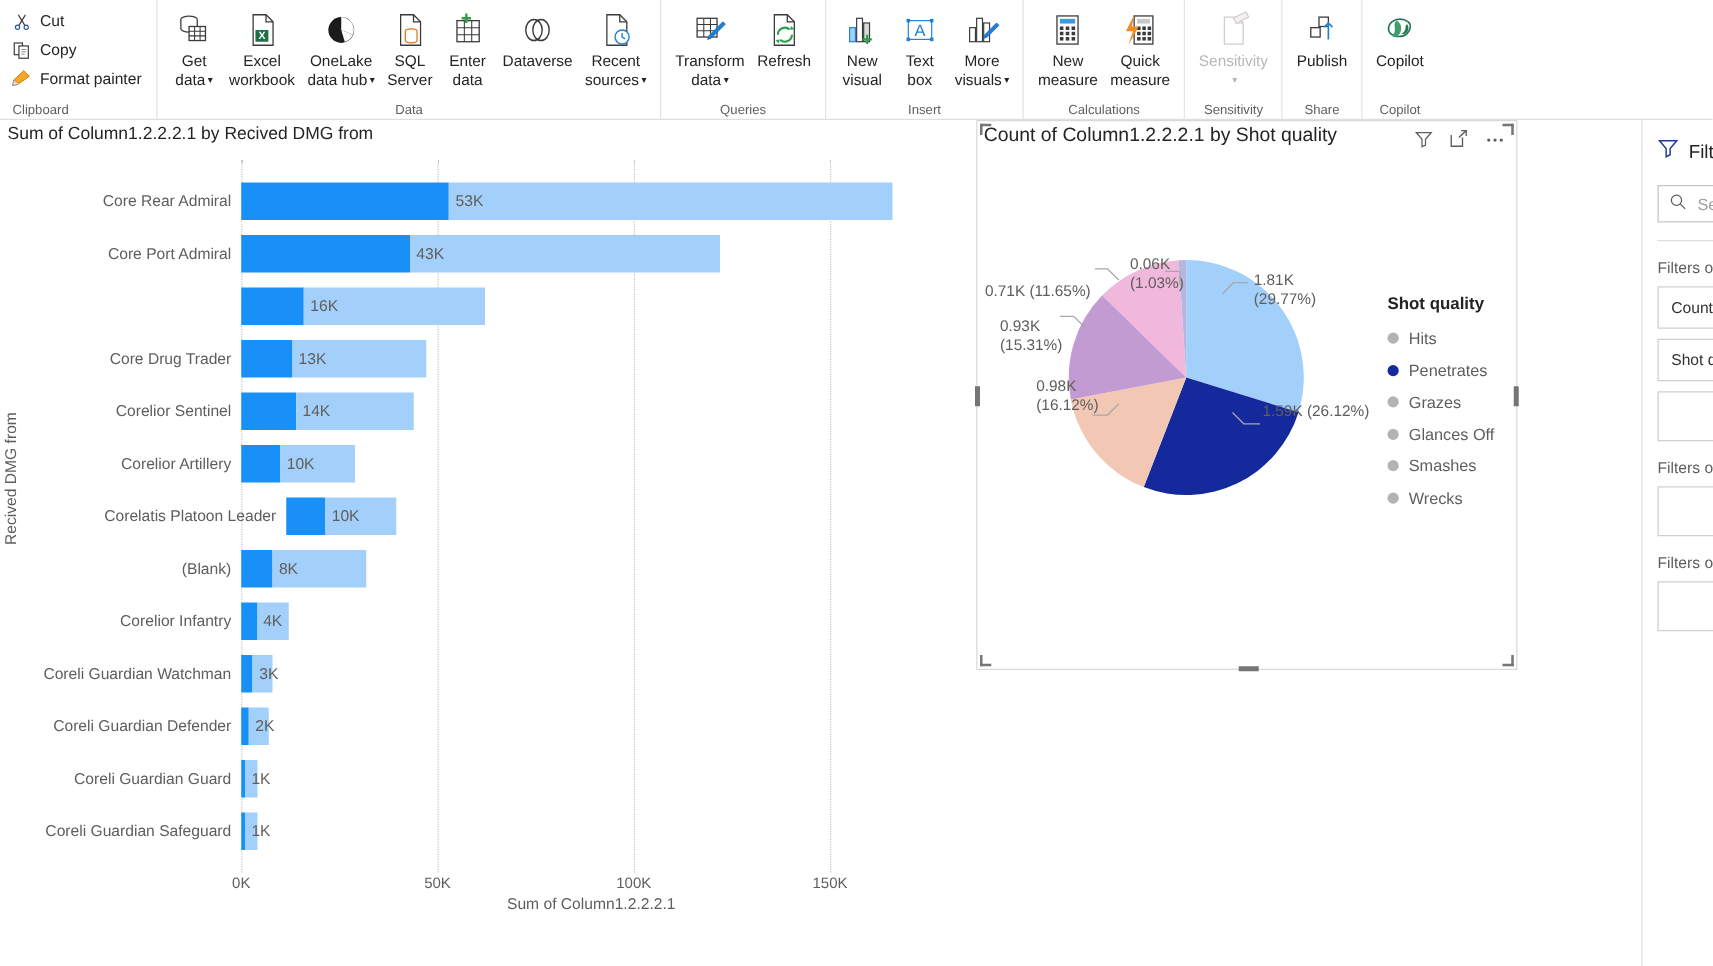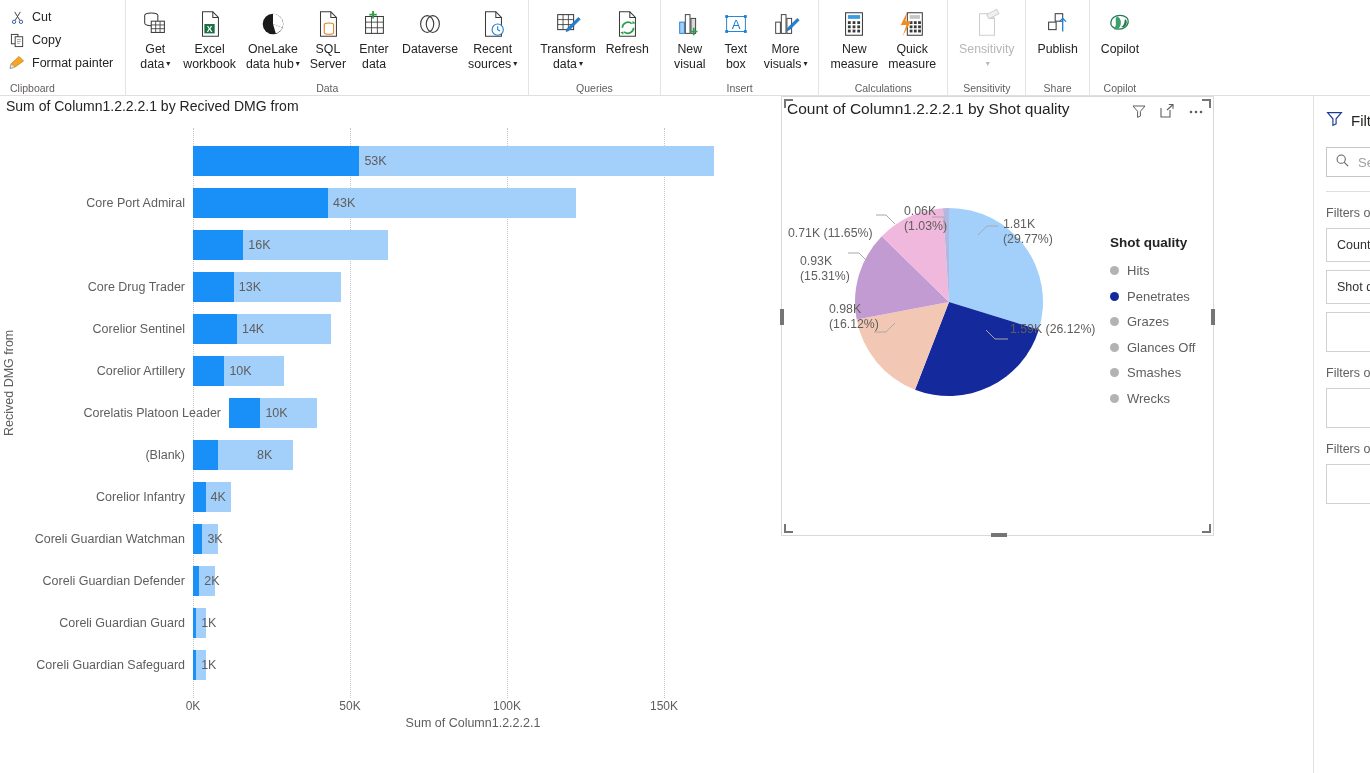--- a/index.html
+++ b/index.html
@@ -495,20 +495,21 @@
 
   <div id="bar-visual">
     <div id="bar-title">Sum of Column1.2.2.2.1 by Recived DMG from</div>
     <div id="bar-yaxis-title">Recived DMG from</div>
     <div id="bar-plot">
         <div class="gridline" style="left: 193px;"></div>
         <div class="gridline" style="left: 350px;"></div>
         <div class="gridline" style="left: 507px;"></div>
         <div class="gridline" style="left: 664px;"></div>
         <div class="bar-row" style="top: 44px; width: 775px;">
+          <div class="bar-cat" style="right: 582px;">Core Rear Admiral</div>
           <div class="bar-track">
             <div class="seg-a" style="width: 166.42px; background: rgb(24, 144, 248);"></div>
             <div class="seg-b" style="width: 354.82px; background: rgb(163, 207, 251);"></div>
           </div>
           <div class="bar-lbl" style="left: 359.42px;">53K</div>
         </div>
         <div class="bar-row" style="top: 86px; width: 775px;">
           <div class="bar-cat" style="right: 582px;">Core Port Admiral</div>
           <div class="bar-track">
             <div class="seg-a" style="width: 135.02px; background: rgb(24, 144, 248);"></div>
@@ -554,21 +555,21 @@
             <div class="seg-b" style="width: 56.52px; background: rgb(163, 207, 251);"></div>
           </div>
           <div class="bar-lbl" style="left: 224.4px;">10K</div>
         </div>
         <div class="bar-row" style="top: 338px; width: 775px;">
           <div class="bar-cat" style="right: 582px;">(Blank)</div>
           <div class="bar-track">
             <div class="seg-a" style="width: 25.12px; background: rgb(24, 144, 248);"></div>
             <div class="seg-b" style="width: 75.36px; background: rgb(163, 207, 251);"></div>
           </div>
-          <div class="bar-lbl" style="left: 218.12px; margin-left: 34px;">8K</div>
+          <div class="bar-lbl" style="left: 218.12px;">8K</div>
         </div>
         <div class="bar-row" style="top: 380px; width: 775px;">
           <div class="bar-cat" style="right: 582px;">Corelior Infantry</div>
           <div class="bar-track">
             <div class="seg-a" style="width: 12.56px; background: rgb(24, 144, 248);"></div>
             <div class="seg-b" style="width: 25.12px; background: rgb(163, 207, 251);"></div>
           </div>
           <div class="bar-lbl" style="left: 205.56px;">4K</div>
         </div>
         <div class="bar-row" style="top: 422px; width: 775px;">

